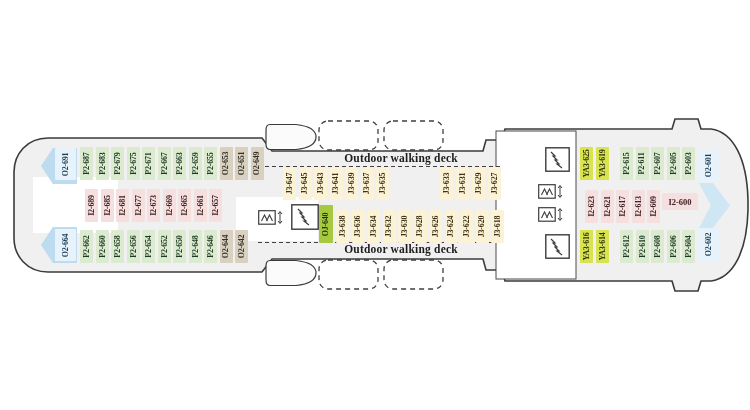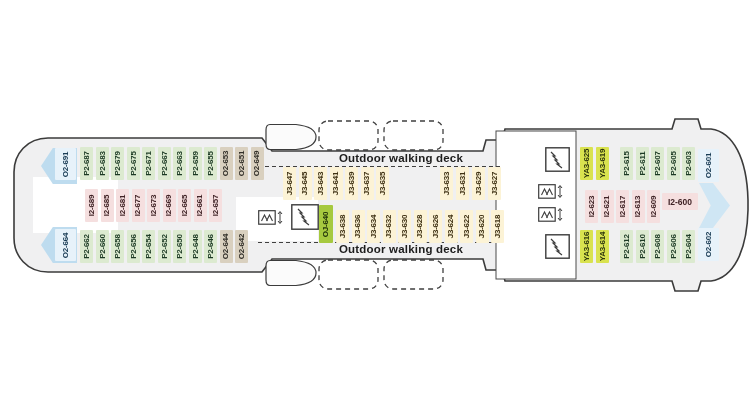--- a/index.html
+++ b/index.html
@@ -1,16 +1,16 @@
 <!DOCTYPE html>
 <html><head>
 <meta charset="utf-8">
 <style>
   html,body{margin:0;padding:0;background:#ffffff;}
-  #plan{position:relative;width:750px;height:410px;font-family:Liberation Sans, sans-serif;overflow:hidden;}
+  #plan{position:relative;width:750px;height:410px;font-family:Liberation Serif, serif;overflow:hidden;}
   #hull-svg{position:absolute;left:0;top:0;}
   .cell{position:absolute;display:flex;align-items:center;justify-content:center;border-radius:1px;box-sizing:border-box;}
   .cell .t{transform:rotate(-90deg);white-space:nowrap;font-weight:bold;font-size:8px;letter-spacing:-0.2px;}
   .cell.h .t{transform:none;font-size:8.5px;letter-spacing:0;}
   .decklabel{position:absolute;width:150px;text-align:center;font-weight:bold;font-size:11.5px;color:#1c1c1c;letter-spacing:0.2px;}
   .wedge{position:absolute;background:#bedcef;}
   .icon{position:absolute;}
 </style>
 </head>
 <body>

